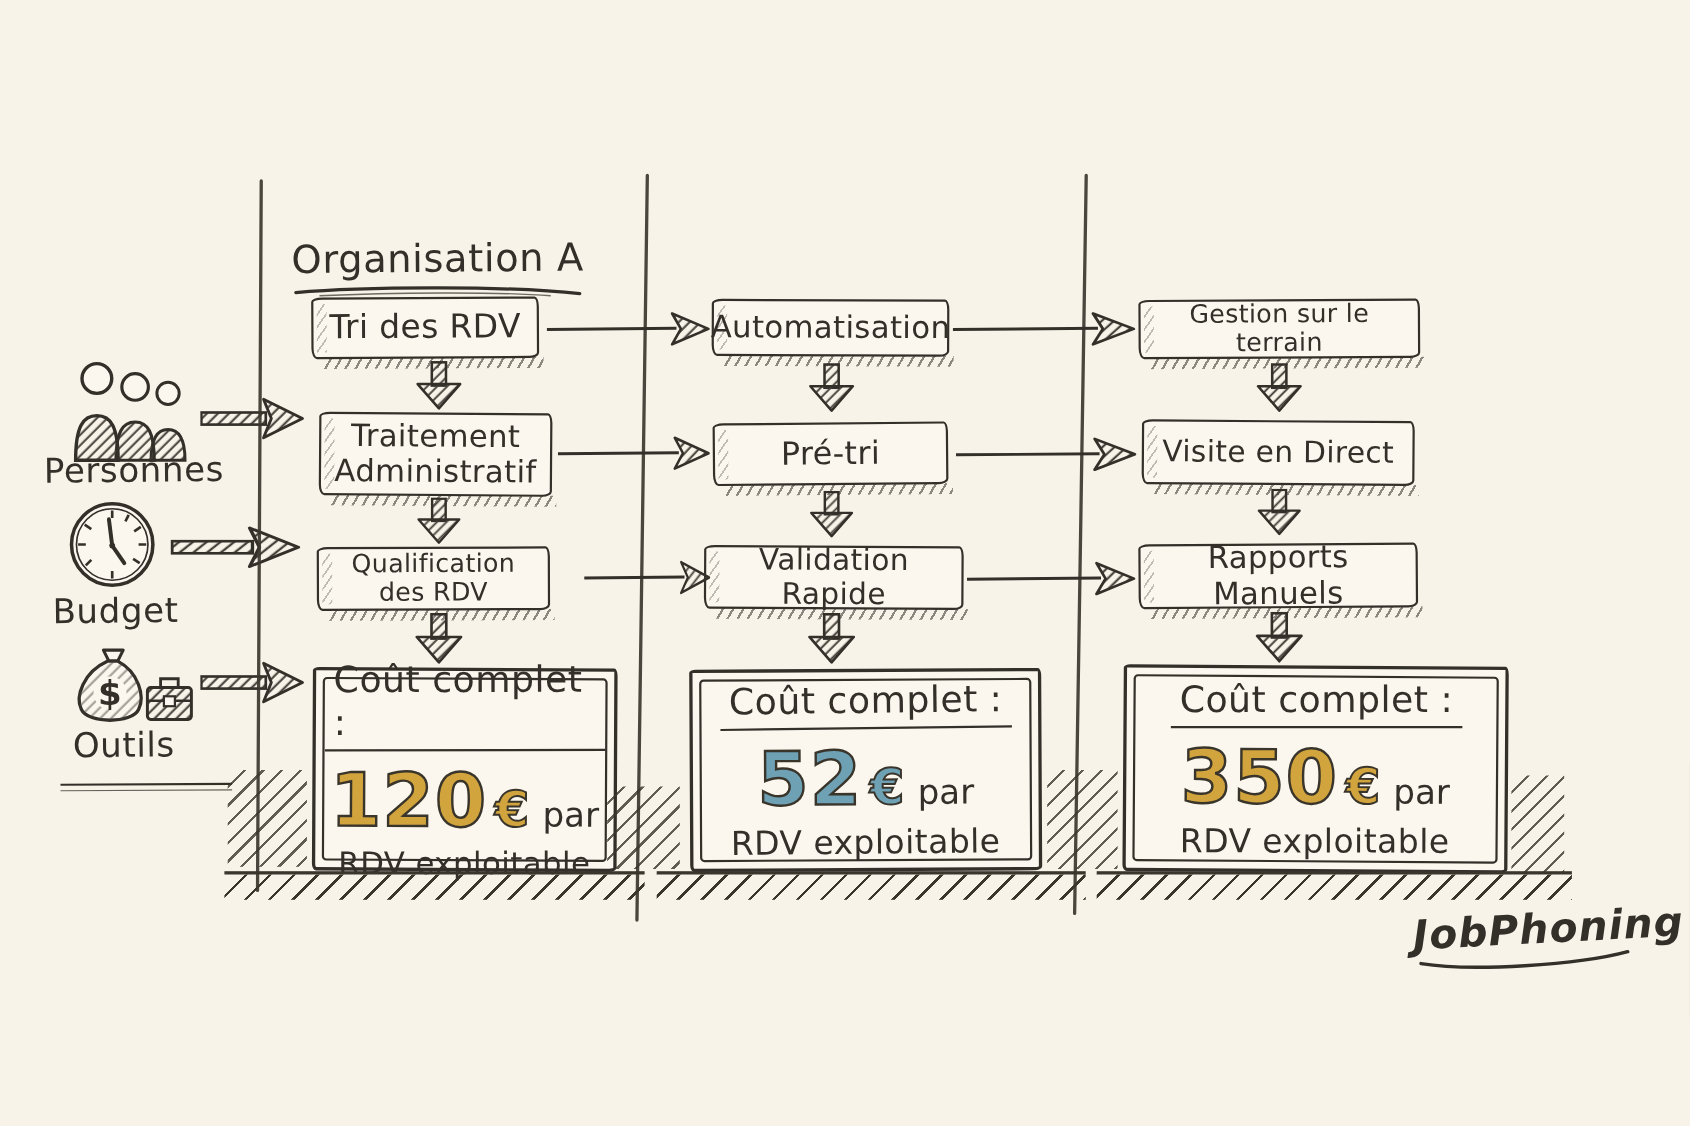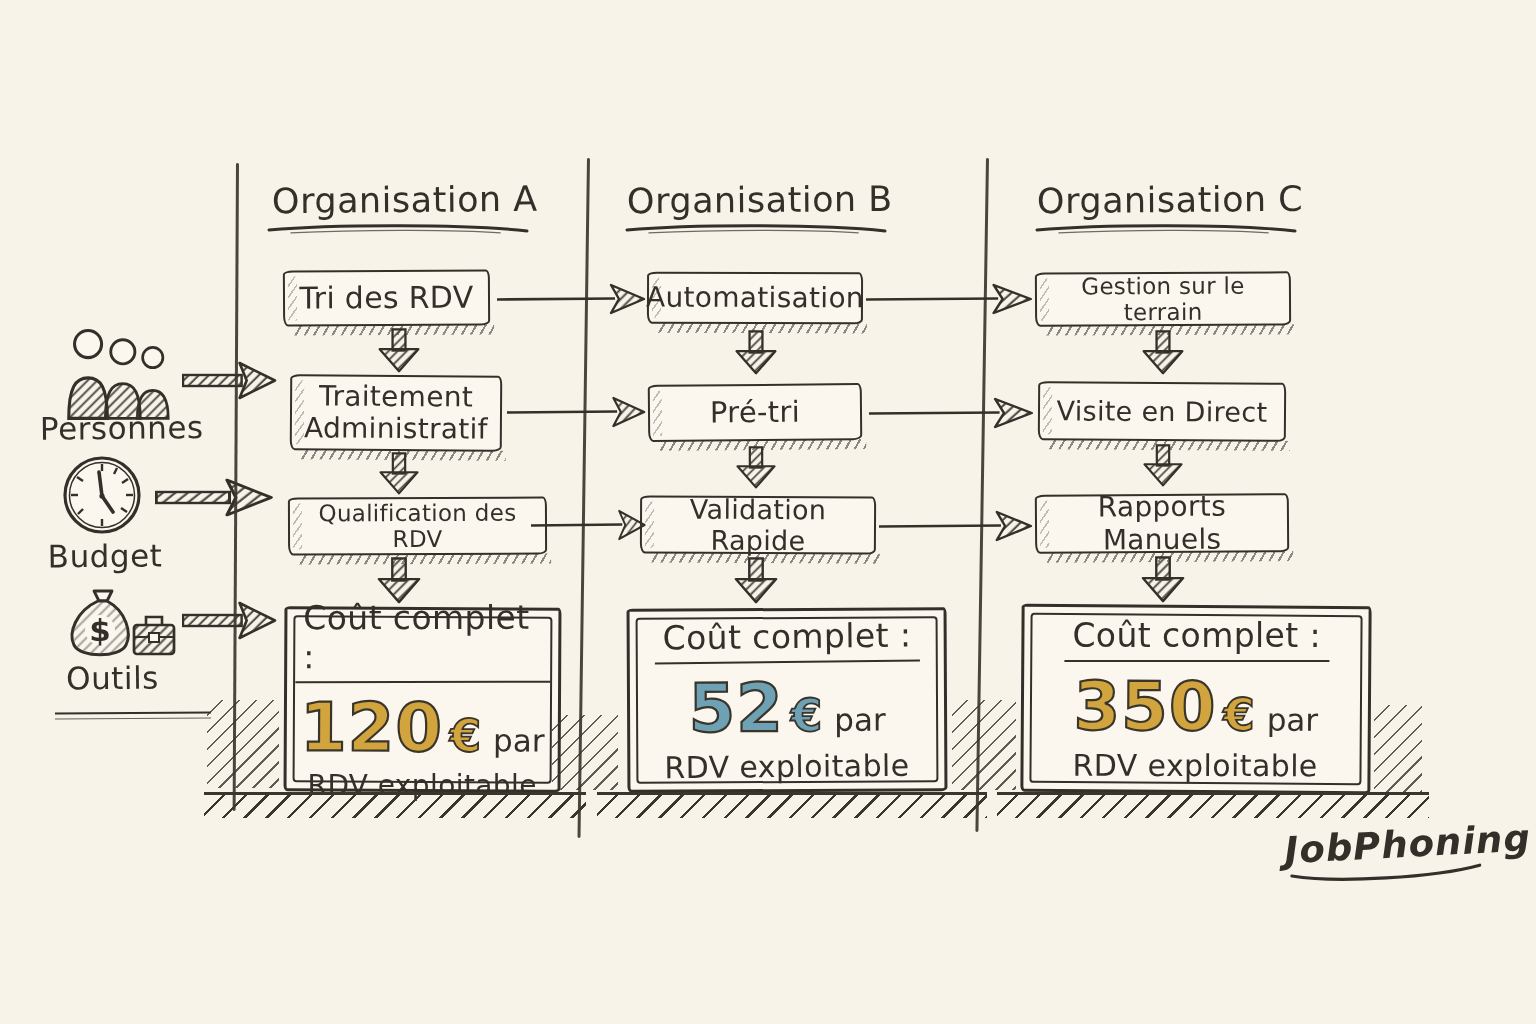--- a/index.html
+++ b/index.html
@@ -16,21 +16,21 @@
     background:var(--bg);
     font-family:"DejaVu Sans","Liberation Sans",sans-serif;
     color:var(--ink);
   }
   
   .vline{position:absolute;width:3px;background:#3b372f;opacity:.92;border-radius:2px;transform-origin:top center;}
   
   .input-label{position:absolute;font-size:31px;text-align:center;letter-spacing:.5px;transform:rotate(-.6deg);}
   .input-underline{position:absolute;border-top:2.6px solid var(--ink);border-bottom:1.4px solid rgba(51,48,42,.75);height:7px;transform:rotate(-.3deg);}
   
-  .col-header{position:absolute;text-align:right;}
+  .col-header{position:absolute;text-align:center;margin-top:36px;}
   .col-header .ht{font-size:35px;letter-spacing:.5px;display:inline-block;transform:rotate(-.5deg);}
   .col-header svg{display:block;margin:2px auto 0;}
   
   .sbox{
     position:absolute;display:flex;align-items:center;justify-content:center;text-align:center;
     background:var(--boxbg);border:2.6px solid var(--ink);
     border-radius:10px 4px 9px 5px / 4px 9px 5px 10px;
     line-height:1.15;letter-spacing:.3px;padding:2px 6px;
   }
   .sbox::before{ 
@@ -164,45 +164,38 @@
     </div>
   <svg class="arr" style="left:371px;top:328px" width="56" height="46">
       <use href="#sym-darrow"></use>
     </svg>
   <div class="sbox" style="left:290px;top:375px;width:212px;height:76px;font-size:28px;transform:rotate(.4deg)">
       <span>Traitement Administratif</span>
     </div>
   <svg class="arr" style="left:371px;top:452px" width="56" height="44">
       <use href="#sym-darrow"></use>
     </svg>
-  <div class="sbox" style="left:288px;top:497px;width:259px;height:58px;font-size:23px;transform:rotate(-.2deg)">
+  <div class="sbox" style="left:288px;top:497px;width:212px;height:58px;font-size:23px;transform:rotate(-.2deg)">
       <span>Qualification des RDV</span>
     </div>
   <svg class="arr" style="left:371px;top:557px" width="56" height="48">
       <use href="#sym-darrow"></use>
     </svg>
   <div class="costbox" style="left:284px;top:607px;width:277px;height:185px;transform:rotate(.3deg)">
     <div class="costinner">
       <div class="cost-title">Coût complet :</div>
       <div class="amt-row">
         <span class="amt gold">120</span>
         <span class="cur gold">€</span>
         <span class="per">par</span>
       </div>
       <div class="cost-unit" style="font-size:28px">RDV exploitable</div>
     </div>
   </div>
 
-  <div class="col-header" style="left:618px;top:180px;width:275px">
-    <span class="ht">Organisation B</span>
-    <svg width="264" height="14" viewBox="0 0 270 14">
-      <path d="M3,8 C70,2 205,2 267,9" stroke="#33302a" stroke-width="3" fill="none" stroke-linecap="round"></path>
-      <path d="M25,11 C90,8 190,7 240,11" stroke="#33302a" stroke-width="1.3" fill="none" opacity=".7"></path>
-    </svg>
-  </div>
   <div class="sbox" style="left:647px;top:272px;width:216px;height:52px;font-size:28px;transform:rotate(.2deg)">
       <span>Automatisation</span>
     </div>
   <svg class="arr" style="left:728px;top:330px" width="56" height="46">
       <use href="#sym-darrow"></use>
     </svg>
   <div class="sbox" style="left:648px;top:384px;width:214px;height:57px;font-size:29px;transform:rotate(-.5deg)">
       <span>Pré-tri</span>
     </div>
   <svg class="arr" style="left:728px;top:446px" width="56" height="44">
@@ -219,27 +212,20 @@
       <div class="cost-title">Coût complet :</div>
       <div class="amt-row">
         <span class="amt blue">52</span>
         <span class="cur blue">€</span>
         <span class="per">par</span>
       </div>
       <div class="cost-unit">RDV exploitable</div>
     </div>
   </div>
 
-  <div class="col-header" style="left:1028px;top:180px;width:275px">
-    <span class="ht">Organisation C</span>
-    <svg width="264" height="14" viewBox="0 0 270 14">
-      <path d="M3,8 C70,2 205,2 267,9" stroke="#33302a" stroke-width="3" fill="none" stroke-linecap="round"></path>
-      <path d="M25,11 C90,8 190,7 240,11" stroke="#33302a" stroke-width="1.3" fill="none" opacity=".7"></path>
-    </svg>
-  </div>
   <div class="sbox" style="left:1035px;top:272px;width:256px;height:54px;font-size:23px;transform:rotate(-.3deg)">
       <span>Gestion sur le terrain</span>
     </div>
   <svg class="arr" style="left:1135px;top:330px" width="56" height="46">
       <use href="#sym-darrow"></use>
     </svg>
   <div class="sbox" style="left:1038px;top:382px;width:248px;height:59px;font-size:27px;transform:rotate(.4deg)">
       <span>Visite en Direct</span>
     </div>
   <svg class="arr" style="left:1135px;top:444px" width="56" height="44">

